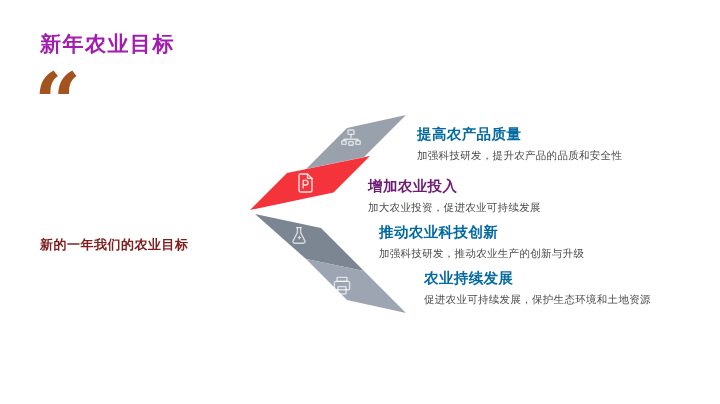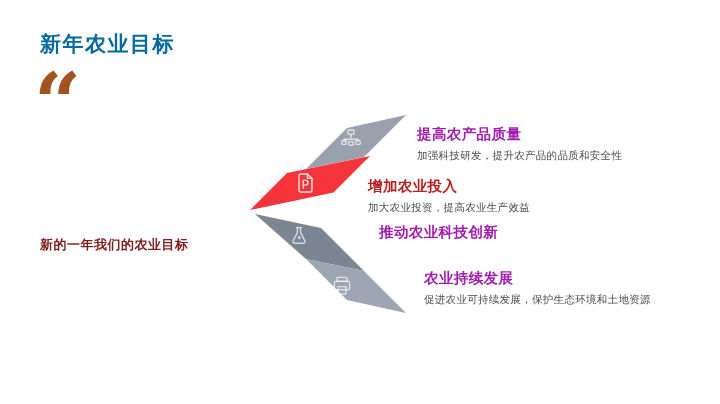--- a/index.html
+++ b/index.html
@@ -2,42 +2,42 @@
 <html><head>
 <meta charset="utf-8">
 <style>
   html,body{margin:0;padding:0;background:#e8e8e8;}
   .slide{
     position:relative;width:720px;height:404px;background:#ffffff;
     overflow:hidden;font-family:"Liberation Sans","DejaVu Sans",sans-serif;
   }
   .page-title{
     position:absolute;left:40px;top:30px;margin:0;
-    font-size:21px;font-weight:bold;letter-spacing:1.5px;color:#0369a1;
+    font-size:21px;font-weight:bold;letter-spacing:1.5px;color:#a21caf;
   }
   .quote-mark{
     position:absolute;left:34px;top:62px;height:70px;
     font-family:"DejaVu Serif","Liberation Serif",serif;
     font-weight:bold;font-size:82px;line-height:1;color:#a3531d;
   }
   .statement{
     position:absolute;left:40px;top:236px;width:222px;
     font-size:13px;font-weight:bold;line-height:1.32;color:#7f1d1d;
     letter-spacing:0.5px;
   }
   .chevron{position:absolute;left:245px;top:106px;width:170px;height:215px;}
   .icon-stroke{fill:none;stroke:rgba(255,255,255,0.68);stroke-width:1.4;
     stroke-linecap:round;stroke-linejoin:round;}
   .icon-stroke-hl{fill:none;stroke:rgba(255,255,255,0.85);stroke-width:1.4;
     stroke-linecap:round;stroke-linejoin:round;}
   .goal{position:absolute;width:300px;}
   .goal-title{
-    margin:0;font-size:14.5px;font-weight:bold;color:#a21caf;letter-spacing:0.4px;
+    margin:0;font-size:14.5px;font-weight:bold;color:#0369a1;letter-spacing:0.4px;
   }
-  .goal-title.accent{color:#b91c1c;}
+  .goal-title.accent{color:#701a75;}
   .goal-desc{
     margin:5px 0 0 0;font-size:10.5px;color:#4a4a4a;letter-spacing:0.3px;
   }
   .goal-1{left:417px;top:125px;}
   .goal-2{left:368px;top:177px;}
   .goal-3{left:367px;top:223px;margin-left:12px;}
   .goal-4{left:424px;top:269px;}
 </style>
 </head>
 <body>
@@ -88,25 +88,26 @@
     </g>
   </svg>
 
   <div class="goal goal-1">
     <p class="goal-title">提高农产品质量</p>
     <p class="goal-desc">加强科技研发，提升农产品的品质和安全性</p>
   </div>
 
   <div class="goal goal-2">
     <p class="goal-title accent">增加农业投入</p>
-    <p class="goal-desc">加大农业投资，提高农业生产效益</p>
+    <p class="goal-desc">加大农业投资，促进农业可持续发展</p>
   </div>
 
   <div class="goal goal-3">
     <p class="goal-title">推动农业科技创新</p>
+    <p class="goal-desc">加强科技研发，推动农业生产的创新与升级</p>
   </div>
 
   <div class="goal goal-4">
     <p class="goal-title">农业持续发展</p>
     <p class="goal-desc">促进农业可持续发展，保护生态环境和土地资源</p>
   </div>
 
 </div>
 
 </body></html>

